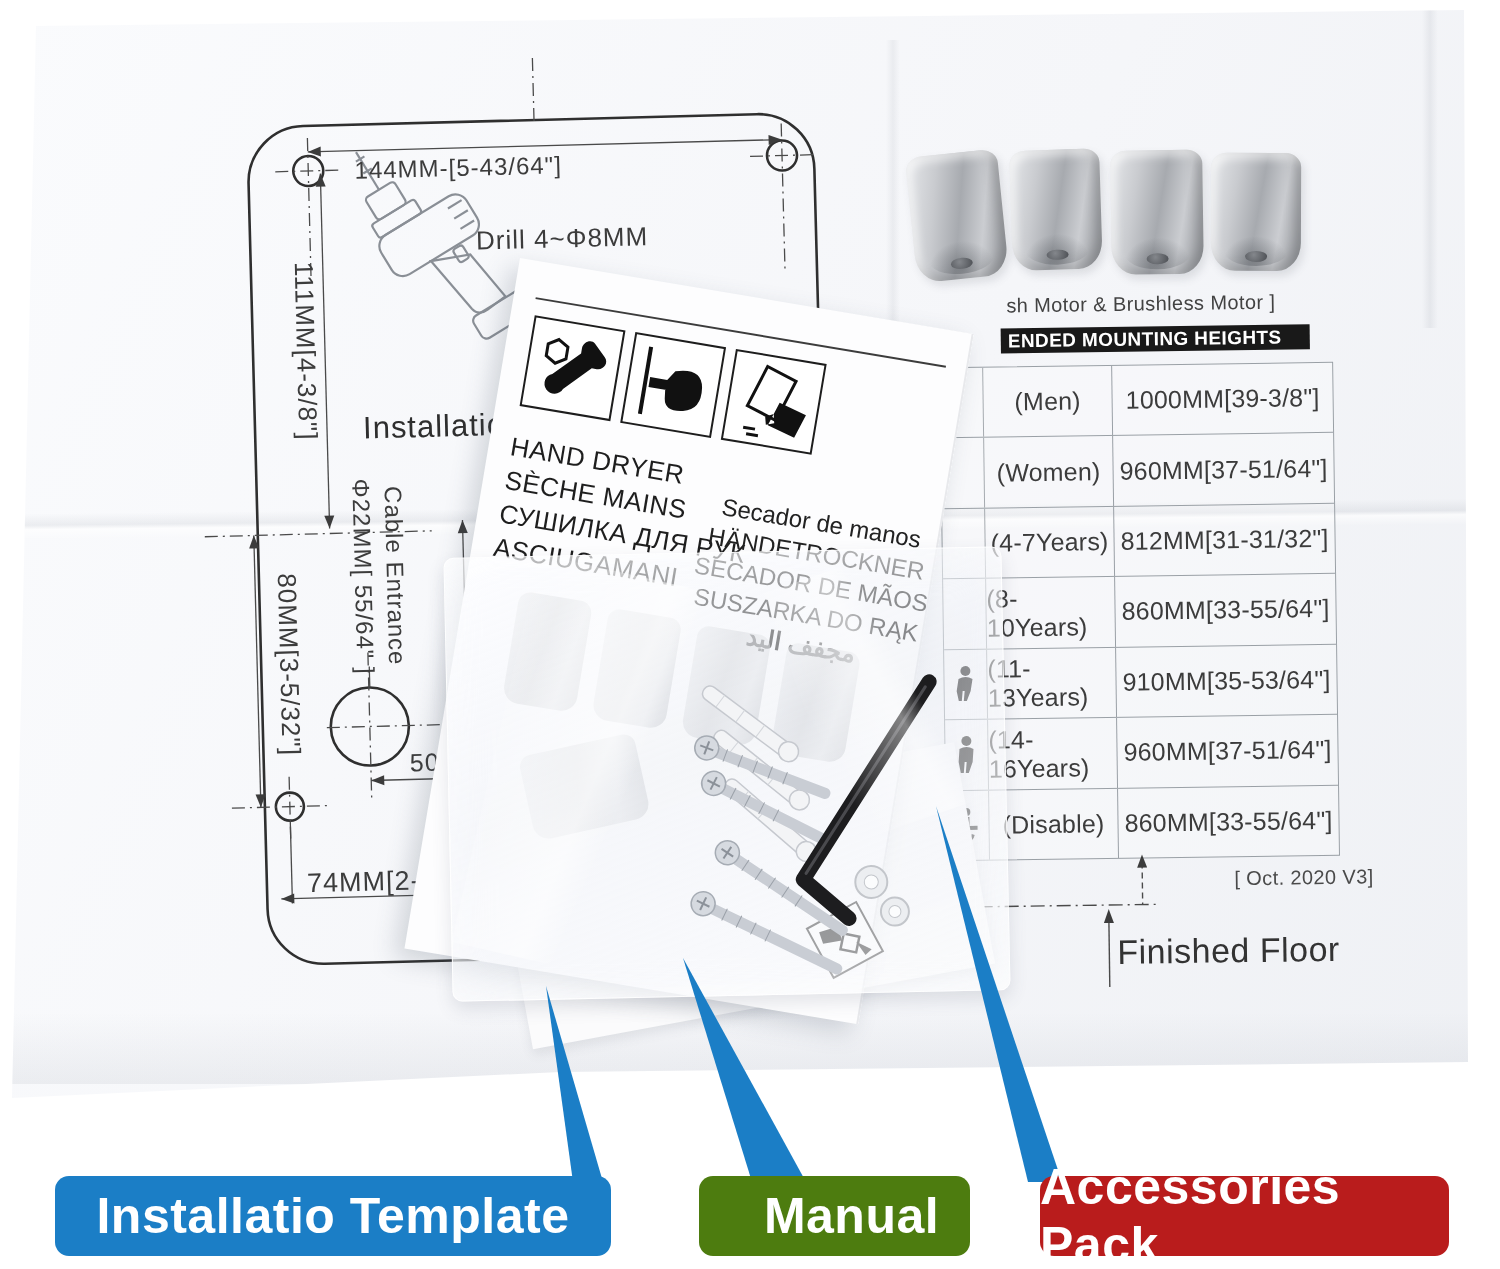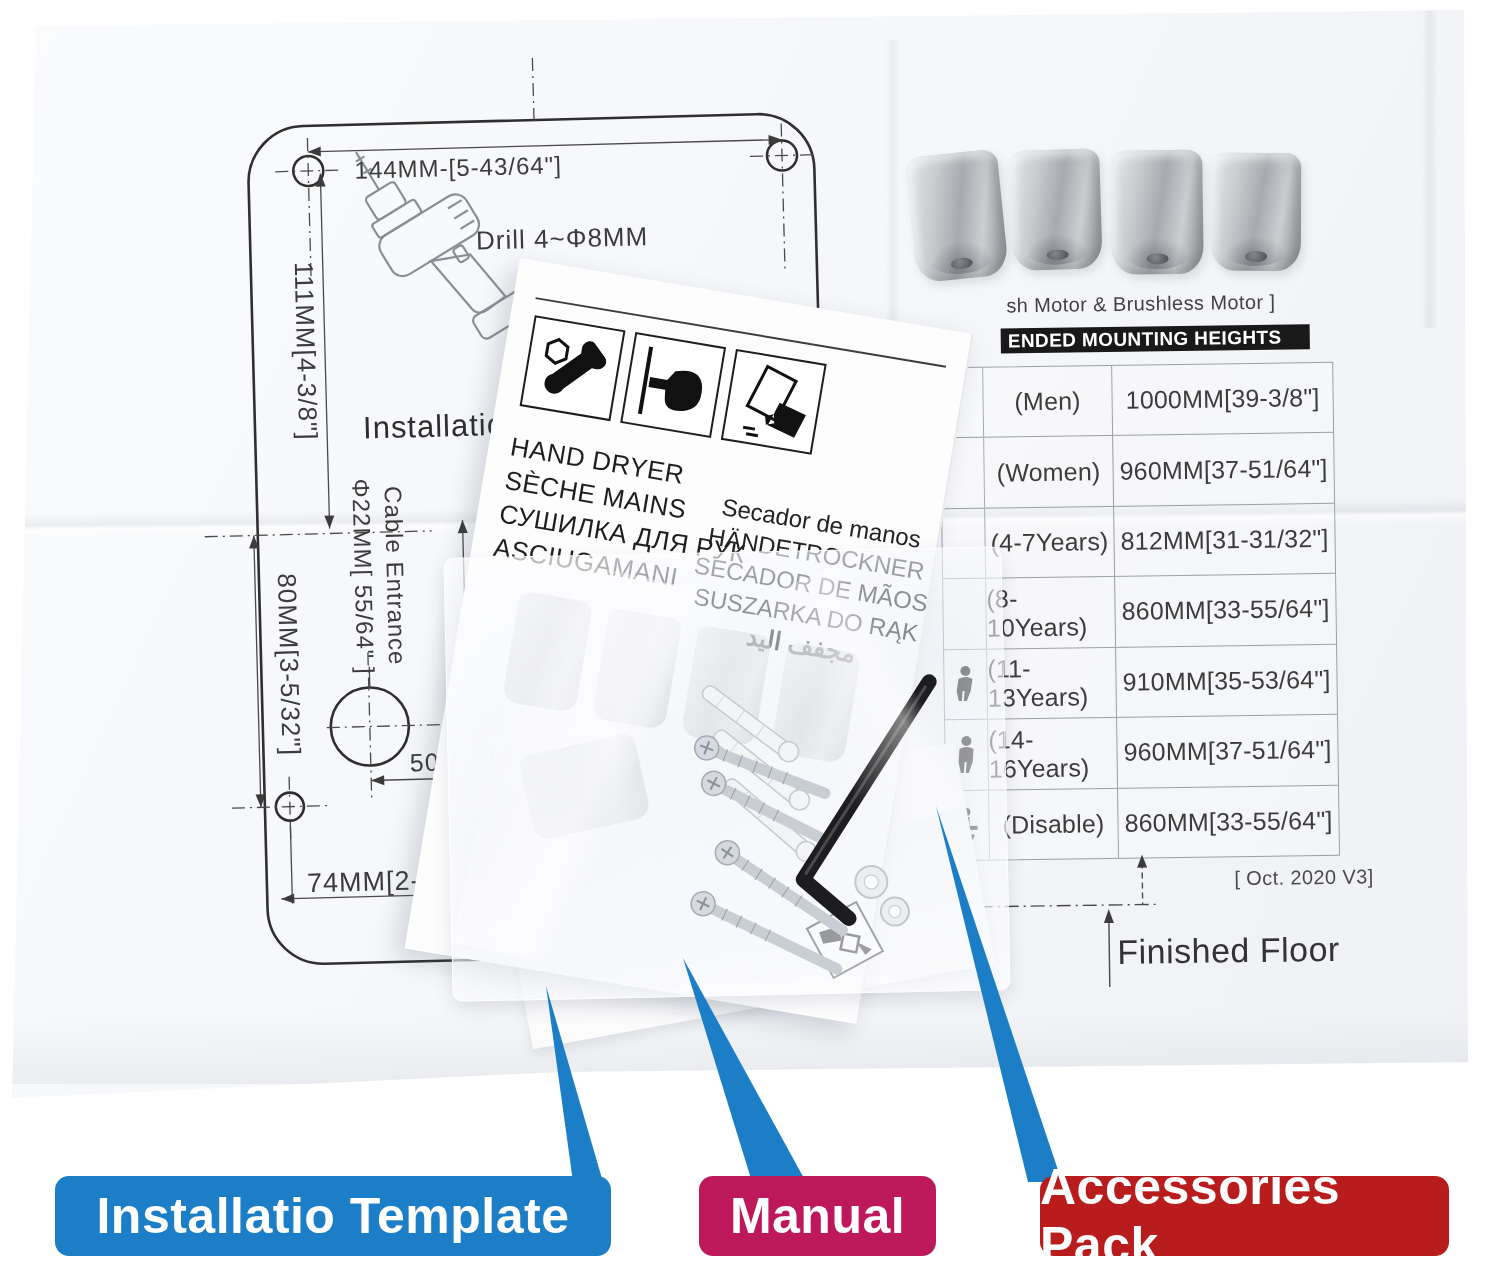--- a/index.html
+++ b/index.html
@@ -387,20 +387,20 @@
 
   <svg class="abs" style="left:0;top:0;z-index:8;" width="1500" height="1269" viewBox="0 0 1500 1269">
     <polygon points="546,986 573,1182 603,1182" fill="#1b7ec6"></polygon>
     <polygon points="683,958 752,1182 806,1182" fill="#1b7ec6"></polygon>
     <polygon points="936,806 1028,1182 1062,1182" fill="#1b7ec6"></polygon>
   </svg>
 
   <div class="callout" style="left:55px;top:1176px;width:556px;background:#1b7ec6;z-index:9;">
     <span>Installatio Template</span>
   </div>
-  <div class="callout" style="left:699px;top:1176px;width:237px;background:#be185d;z-index:9;">
+  <div class="callout" style="left:699px;top:1176px;width:237px;background:#4d7c0f;z-index:9;padding-left:34px;">
     <span>Manual</span>
   </div>
   <div class="callout" style="left:1040px;top:1176px;width:409px;background:#b91c1c;z-index:9;">
     <span>Accessories Pack</span>
   </div>
 
 </div>
 
 </body></html>

